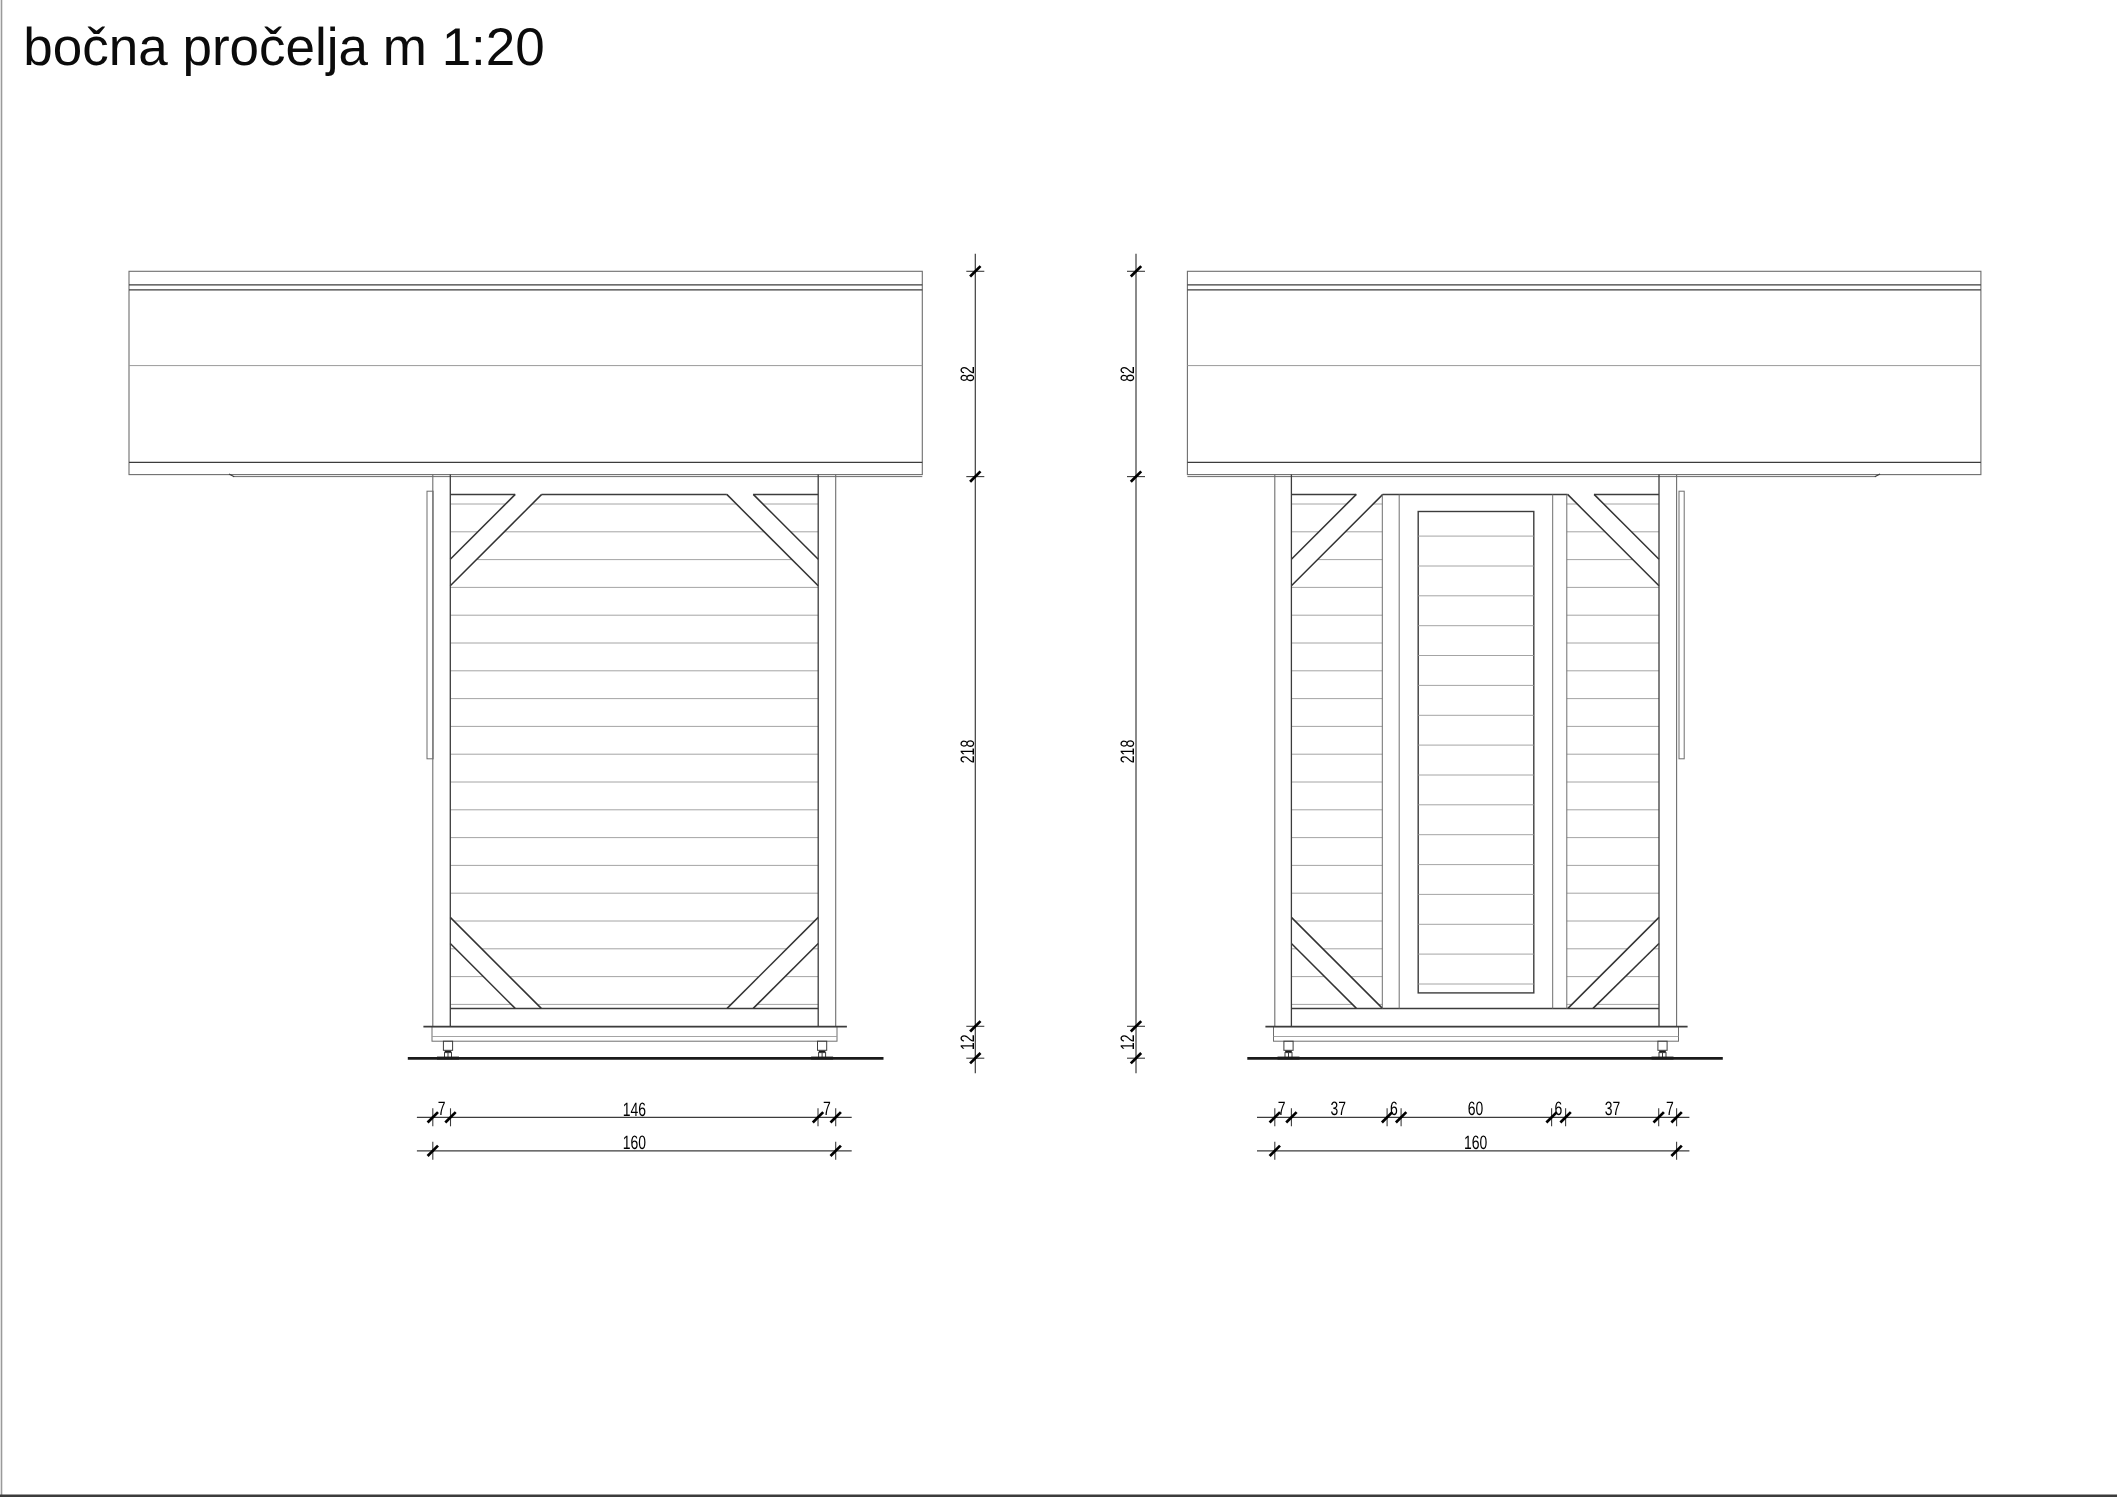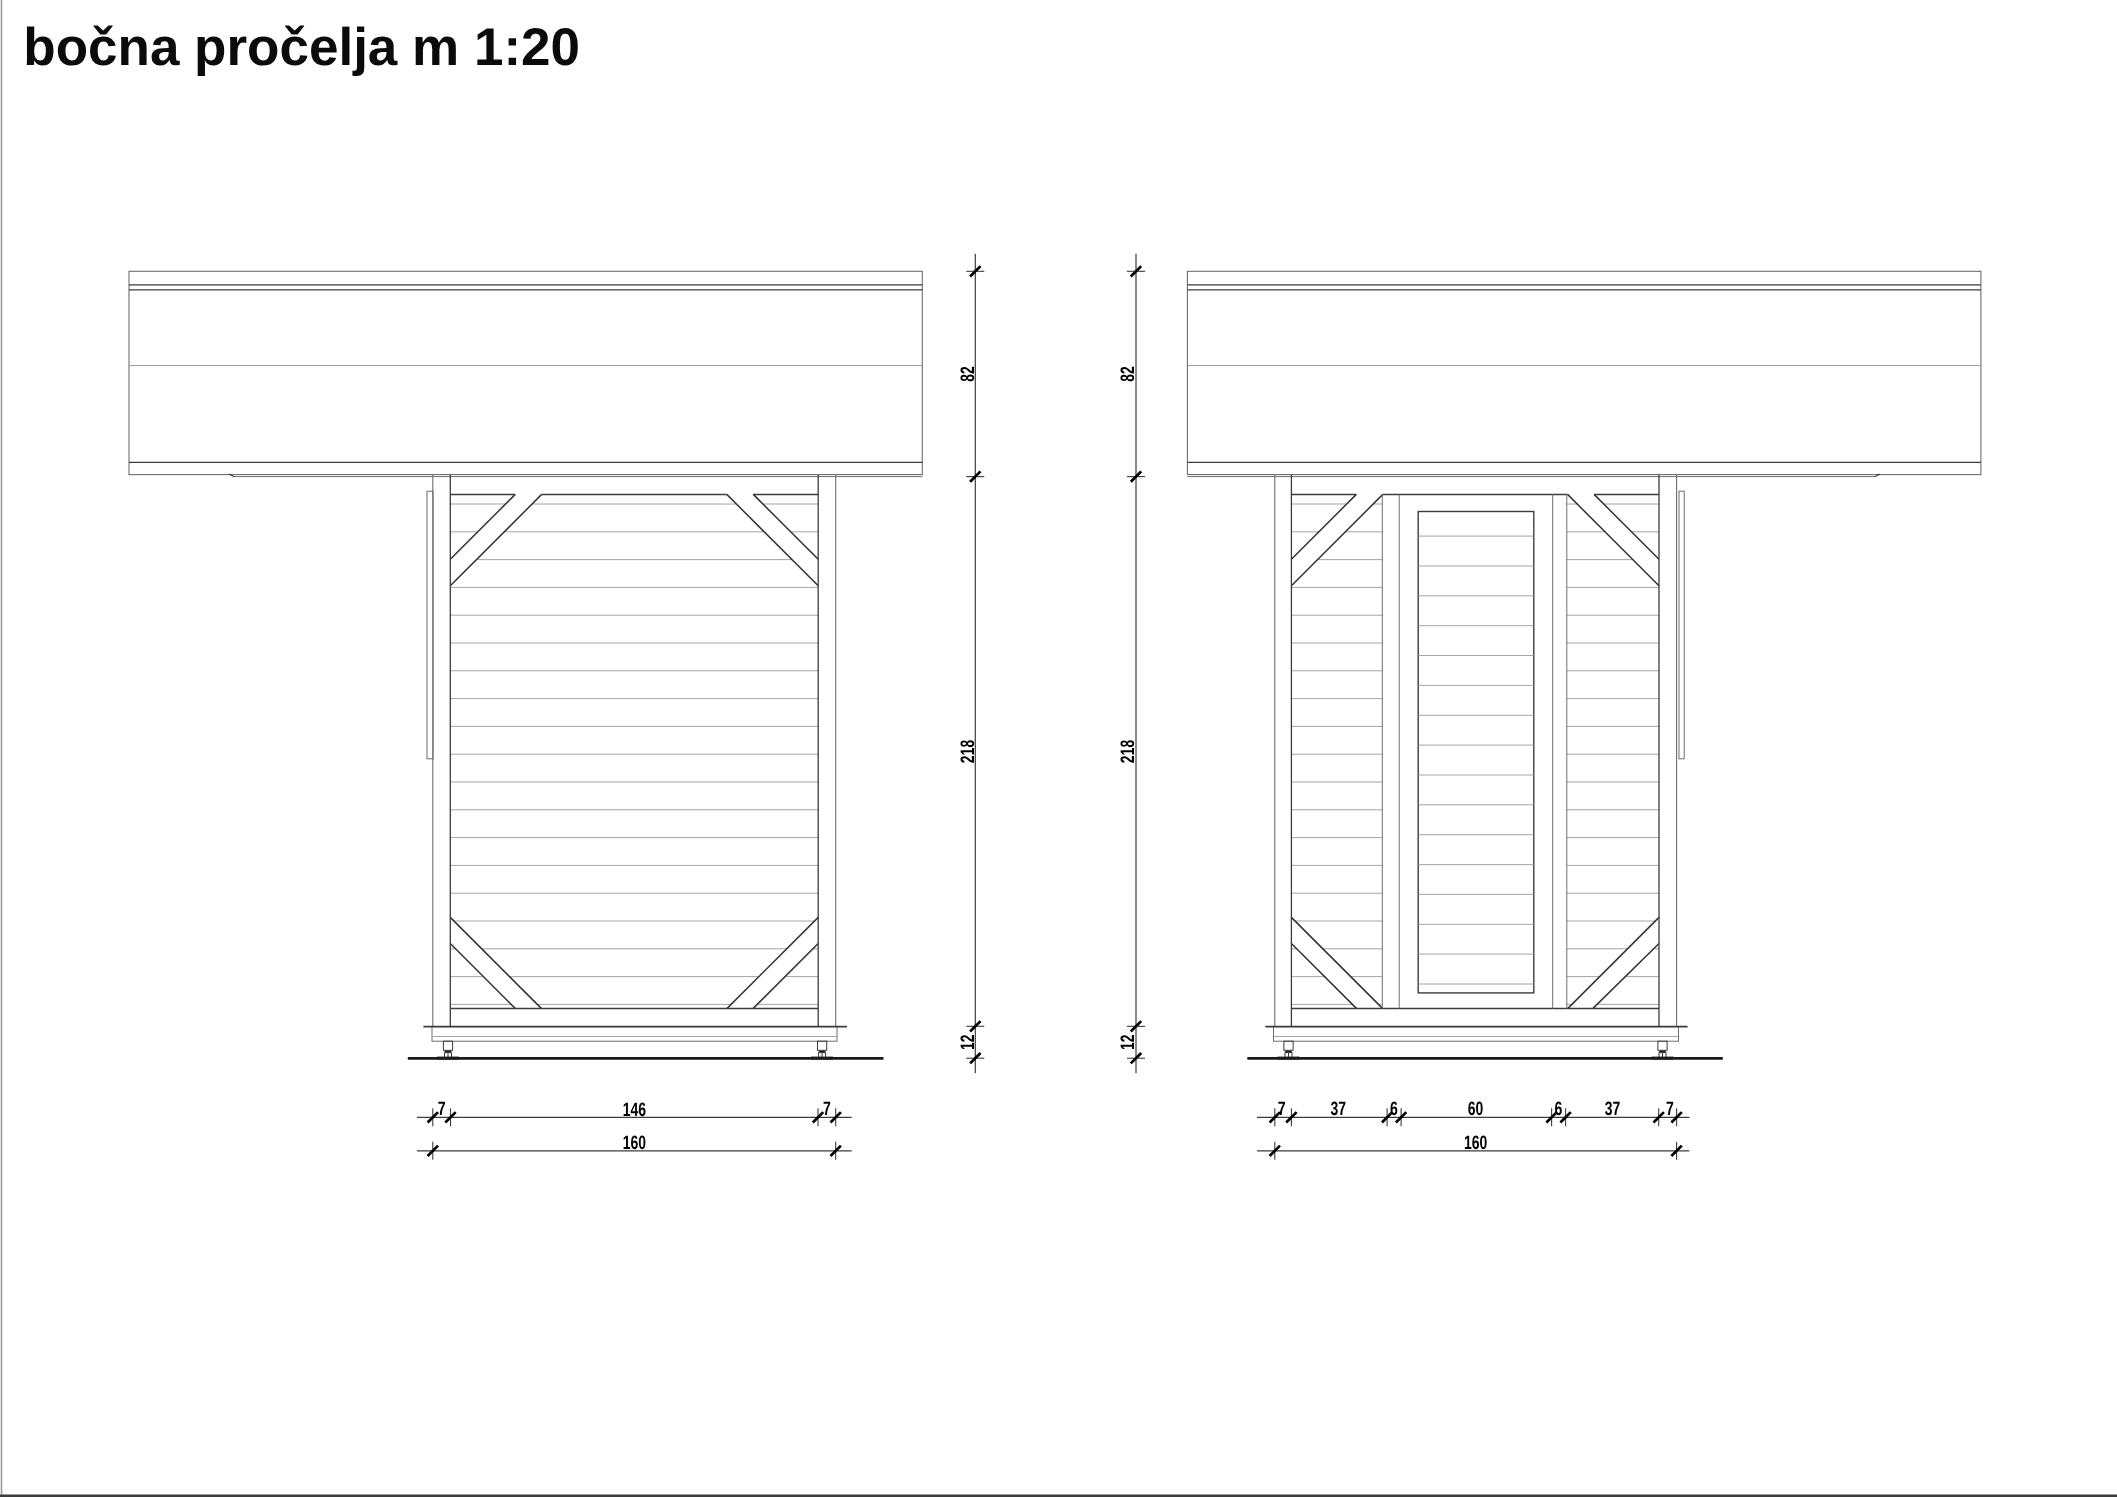--- a/index.html
+++ b/index.html
@@ -1,17 +1,17 @@
 <!DOCTYPE html>
 <html lang="hr"><head>
 <meta charset="utf-8">
 <title>bočna pročelja</title>
 <style>
 html,body{margin:0;padding:0;background:#ffffff;}
-#page{position:relative;width:2117px;height:1497px;background:#ffffff;overflow:hidden;font-weight:bold;}
+#page{position:relative;width:2117px;height:1497px;background:#ffffff;overflow:hidden;}
 svg{display:block;will-change:transform;}
 text{-webkit-font-smoothing:antialiased;text-rendering:geometricPrecision;}
 .dim{font-family:"Liberation Sans",sans-serif;font-size:19.4px;fill:#000;}
 .title{font-family:"Liberation Sans",sans-serif;font-size:53px;fill:#0b0b0b;}
 </style>
 </head>
 <body>
 <div id="page">
 <svg width="2117" height="1497" viewBox="0 0 2117 1497" xmlns="http://www.w3.org/2000/svg">
 

